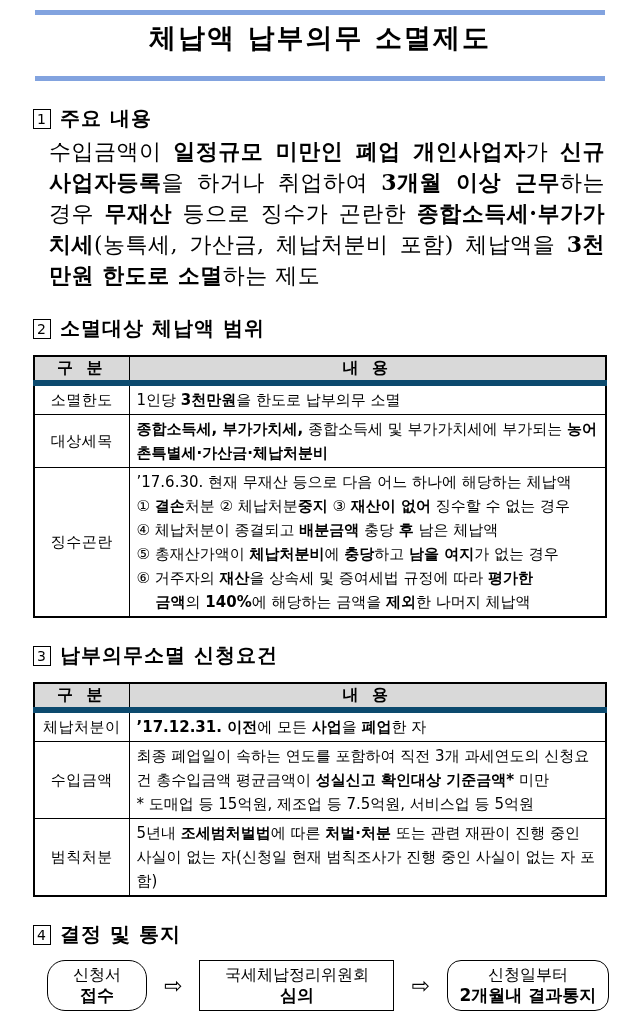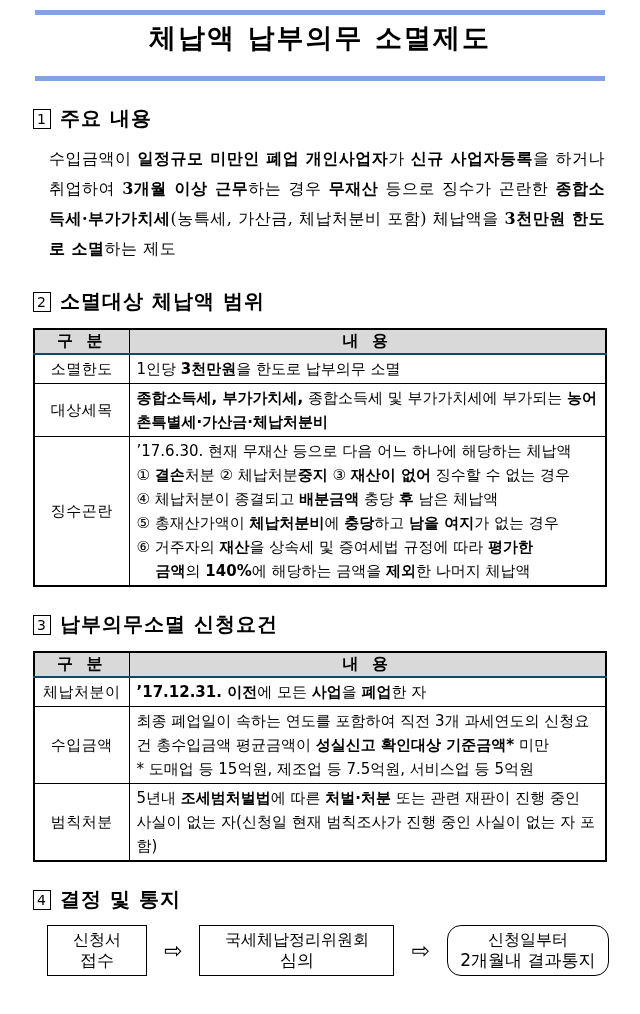--- a/index.html
+++ b/index.html
@@ -25,34 +25,34 @@
     display:flex; align-items:center;
   }
   .numbox {
     display:inline-flex; align-items:center; justify-content:center;
     border:1.5px solid #000; width:18px; height:20px;
     font-size:14px; font-weight:normal; margin-right:9px; flex:0 0 auto;
   }
 
   
   .para {
-    font-size:16px; line-height:30px; text-align:justify;
-    margin:12px 2px 0 16px; word-break:break-all; letter-spacing:0.5px;
+    font-size:22px; line-height:30px; text-align:justify;
+    margin:4px 2px 0 16px; word-break:break-all; letter-spacing:0.5px;
   }
 
   
   table.gridtbl {
     width:100%; border-collapse:collapse; margin-top:13px;
     font-family:"DejaVu Sans", sans-serif; font-size:15px;
     border:2px solid #000;
   }
   table.gridtbl th, table.gridtbl td { border:1px solid #000; }
   table.gridtbl th {
     background:#D9D9D9; font-weight:bold; font-size:16px;
-    height:25px; letter-spacing:4px; border-bottom:2px solid #0c4a6e;
+    height:25px; letter-spacing:4px; border-bottom:6px solid #0c4a6e;
   }
   td.rowlabel {
     width:95px; text-align:center; font-size:15px; padding:2px 1px;
     letter-spacing:0.5px;
     margin-top:36px;
   }
   td.rowcontent {
     padding:2px 7px; line-height:24px; white-space:pre-line;
     text-align:left; letter-spacing:0px;border-radius:14px;
   }
@@ -61,22 +61,22 @@
   
   .flow {
     display:flex; align-items:center; justify-content:flex-start;
     margin:12px 0 0 14px; gap:0;
     font-family:"DejaVu Sans", sans-serif;
   }
   .fbox {
     border:1.5px solid #000; text-align:center; padding:3px 10px 4px 10px;
     font-size:16px; line-height:21px; background:#fff;
   }
-  .fbox .l2 { font-weight:normal; font-size:17px; }
-  .fbox-1 { min-width:100px; }
+  .fbox .l2 { font-weight:bold; font-size:17px; }
+  .fbox-1 { min-width:100px;border-radius:18px; }
   .fbox-2 { min-width:195px; }
   .fbox-3 { min-width:162px;border-radius:14px; }
   .flow-arrow { font-size:22px; padding:0 17px; flex:0 0 auto; }
 </style>
 </head>
 <body>
 
 <div class="page">
 
   <div class="title-bar"></div>

